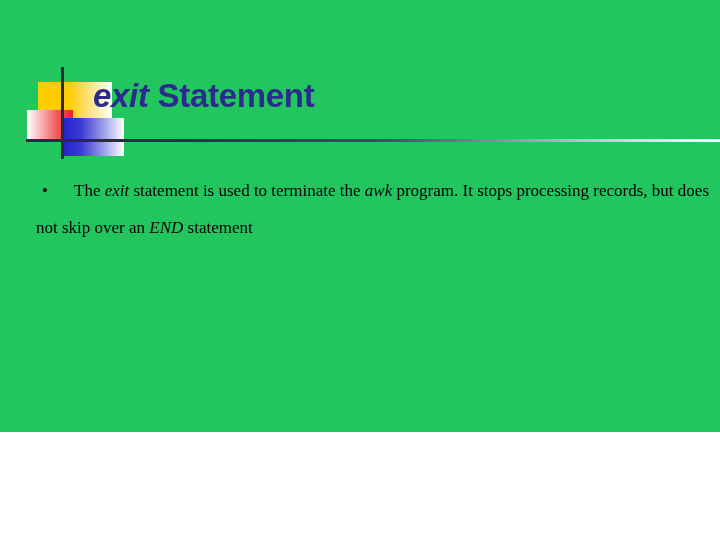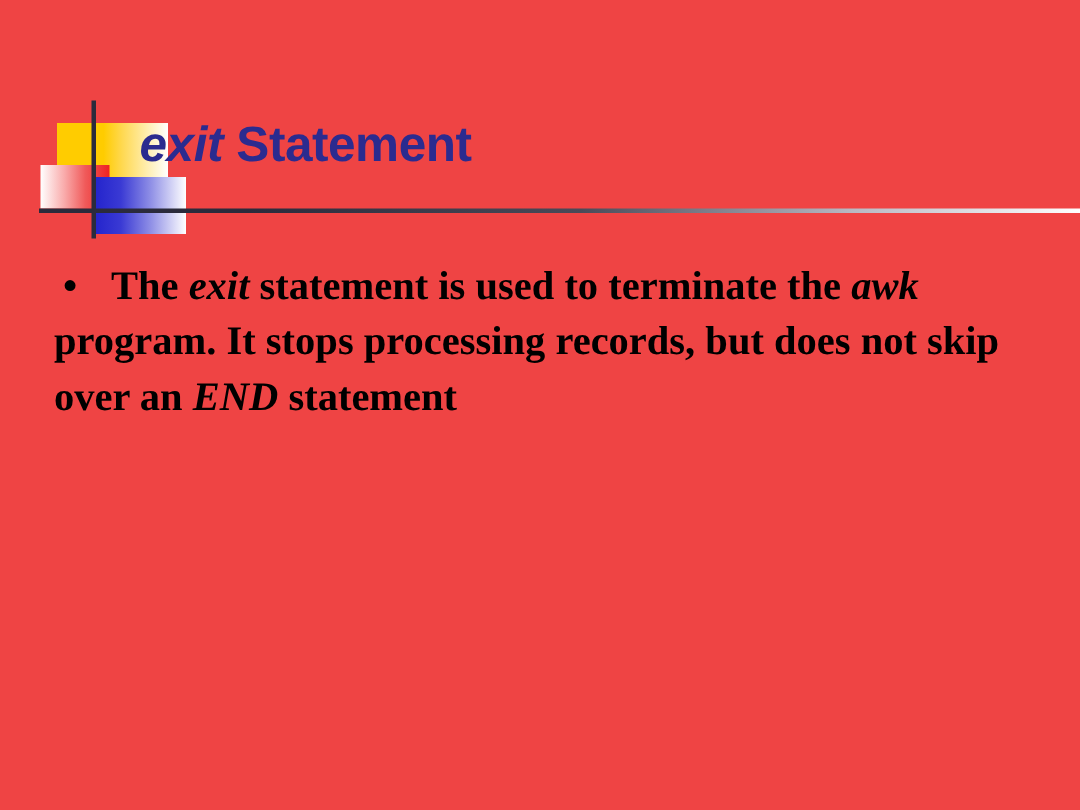--- a/index.html
+++ b/index.html
@@ -13,22 +13,22 @@
     background: #ffffff;
     font-family: "Liberation Serif", "DejaVu Serif", serif;
     overflow: hidden;
     position: relative;
   }
 
   .slide {
     position: absolute;
     inset: 0;
     width: 720px;
-    height: 540px;
-    background: #ef4444;
+    height: 432px;
+    background: #22c55e;
   }
 
   
   .motif {
     position: absolute;
     left: 0;
     top: 0;
     width: 720px;
     height: 170px;
     pointer-events: none;
@@ -97,24 +97,23 @@
   .title .rest {
     font-weight: bold;
   }
 
   
   .body {
     position: absolute;
     left: 36px;
     top: 172px;
     width: 684px;
-    font-size: 27px;
+    font-size: 17px;
     line-height: 37px;
     color: #000000;
-    font-weight: bold;
   }
   .bullet-block {
     margin: 0;
     text-indent: 0;
   }
   .bullet-mark {
     display: inline-block;
     width: 38px;
     text-align: left;
     padding-left: 6px;

